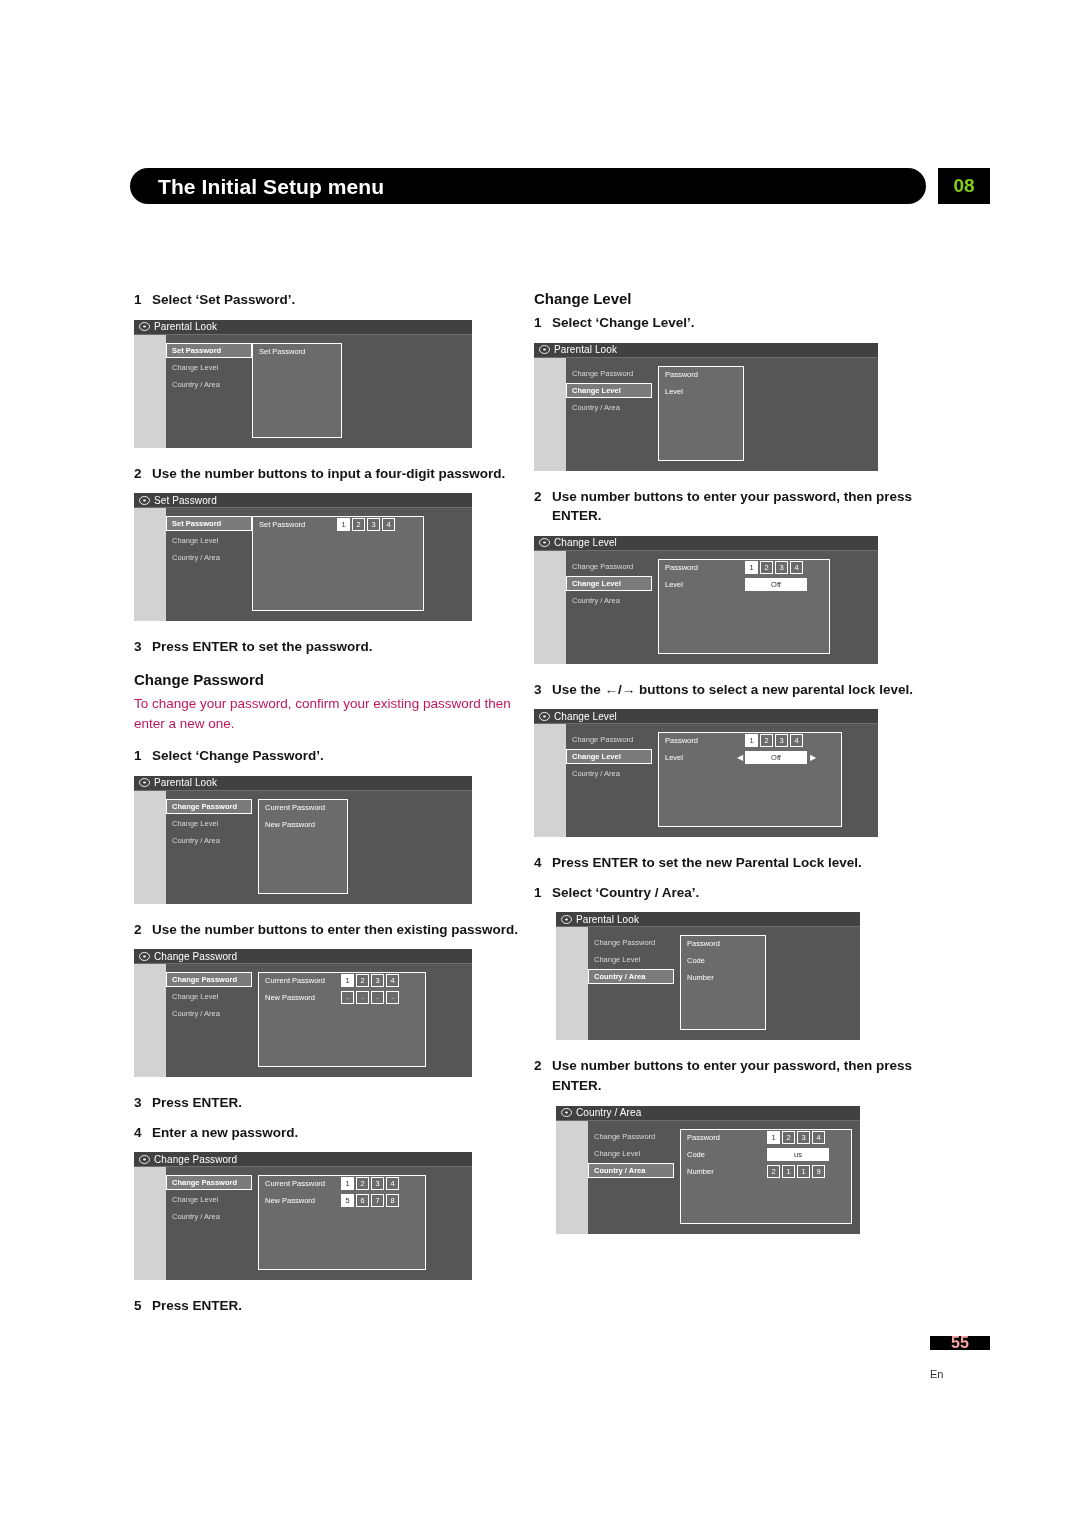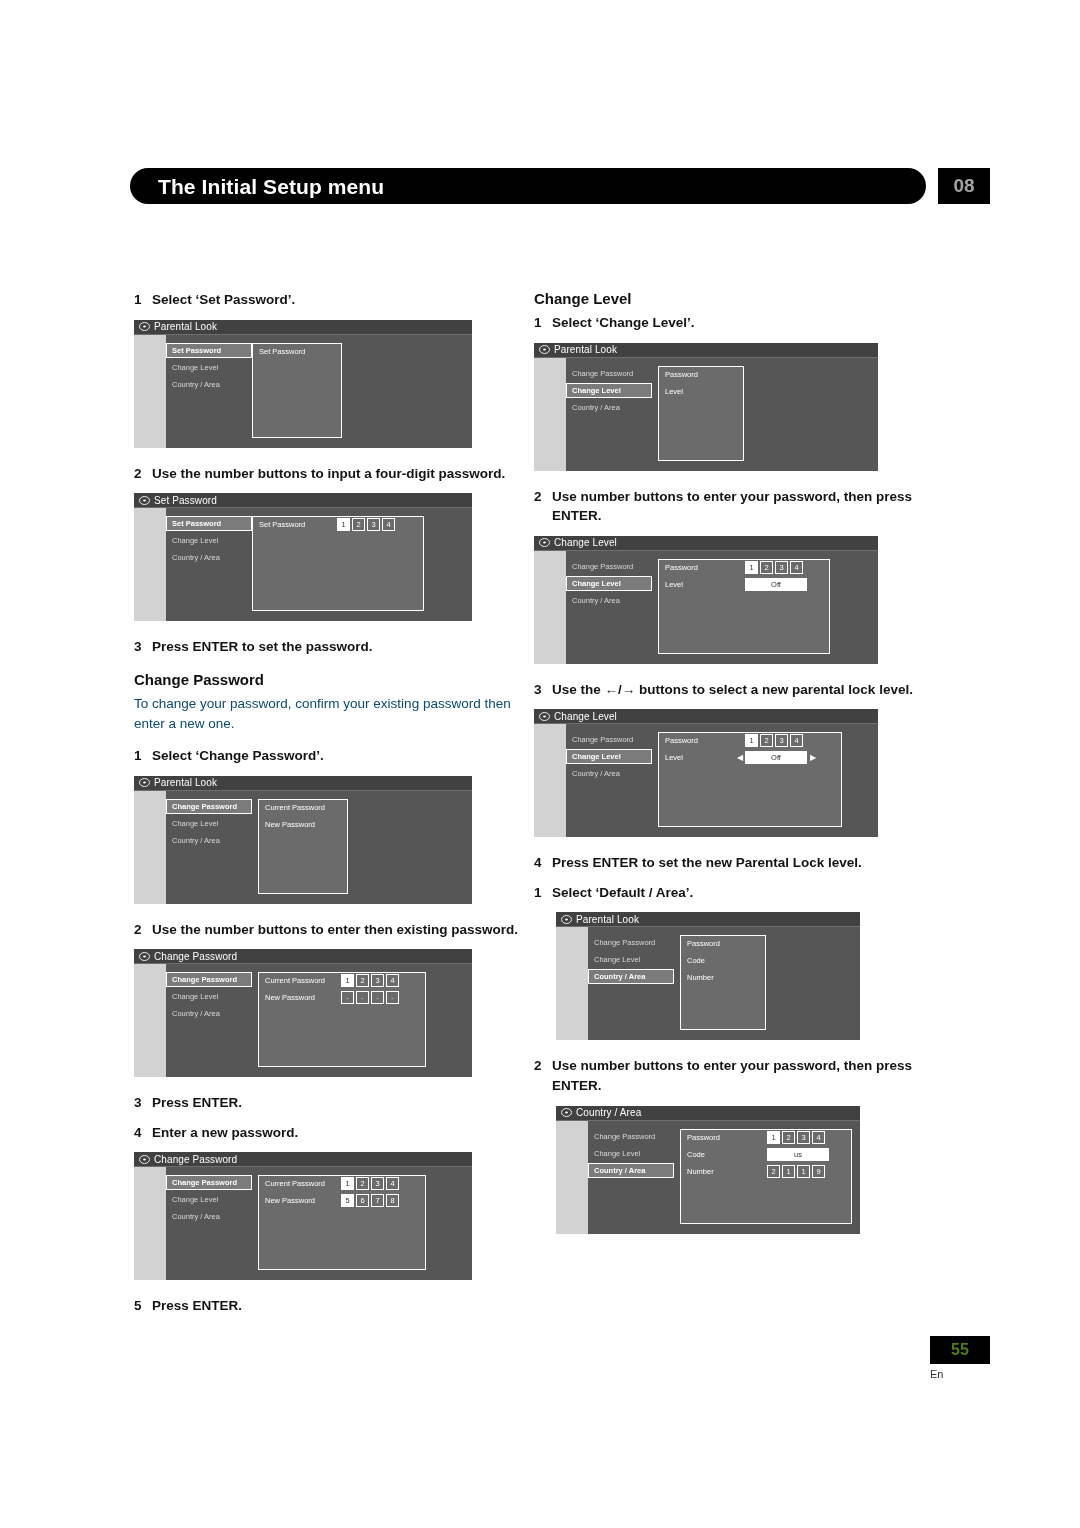--- a/index.html
+++ b/index.html
@@ -40,21 +40,21 @@
     color: #ffffff;
     letter-spacing: 0.1px;
   }
   .header-chapter {
     position: absolute;
     left: 808px;
     top: 0;
     width: 52px;
     height: 36px;
     background: #000000;
-    color: #a3a3a3;
+    color: #84cc16;
     font-size: 19px;
     font-weight: bold;
     display: flex;
     align-items: center;
     justify-content: center;
   }
 
   
   .col {
     position: absolute;
@@ -82,21 +82,21 @@
   h2.sec {
     font-size: 15px;
     font-weight: bold;
     margin: 14px 0 6px 0;
     color: #111;
   }
   p.body {
     font-size: 13.5px;
     line-height: 1.5;
     margin: 0 0 12px 0;
-    color: #0c4a6e;
+    color: #be185d;
   }
   .bullet {
     font-size: 13.5px;
     line-height: 1.5;
     margin: 0 0 8px 0;
     color: #4d4d4d;
   }
   .bullet b { color: #111; }
   .bullet .dot { margin-right: 5px; }
 
@@ -213,23 +213,23 @@
     color: #ffffff;
     line-height: 1;
   }
 
   
   .page-num {
     position: absolute;
     left: 930px;
     top: 1336px;
     width: 60px;
-    height: 28px;
+    height: 14px;
     background: #000000;
-    color: #4d7c0f;
+    color: #fca5a5;
     font-size: 16px;
     font-weight: bold;
     display: flex;
     align-items: center;
     justify-content: center;
   }
   .page-lang {
     position: absolute;
     left: 930px;
     top: 1368px;
@@ -553,21 +553,21 @@
   </div>
 
   <div class="step">
     <span class="num">4</span>
     <span class="txt">Press ENTER to set the new Parental Lock level.</span>
   </div>
 
 
   <div class="step">
     <span class="num">1</span>
-    <span class="txt">Select ‘Default / Area’.</span>
+    <span class="txt">Select ‘Country / Area’.</span>
   </div>
 
   <div class="osd" style="width:304px;height:128px;margin-left:22px;">
     <div class="osd-titlebar">
       <span class="osd-disc">
         <svg width="11" height="9" viewBox="0 0 11 9">
             <ellipse cx="5.5" cy="4.5" rx="5" ry="4" fill="none" stroke="#fff" stroke-width="0.9"></ellipse>
             <ellipse cx="5.5" cy="4.5" rx="1.4" ry="1.1" fill="#fff"></ellipse>
           </svg>
       </span>

